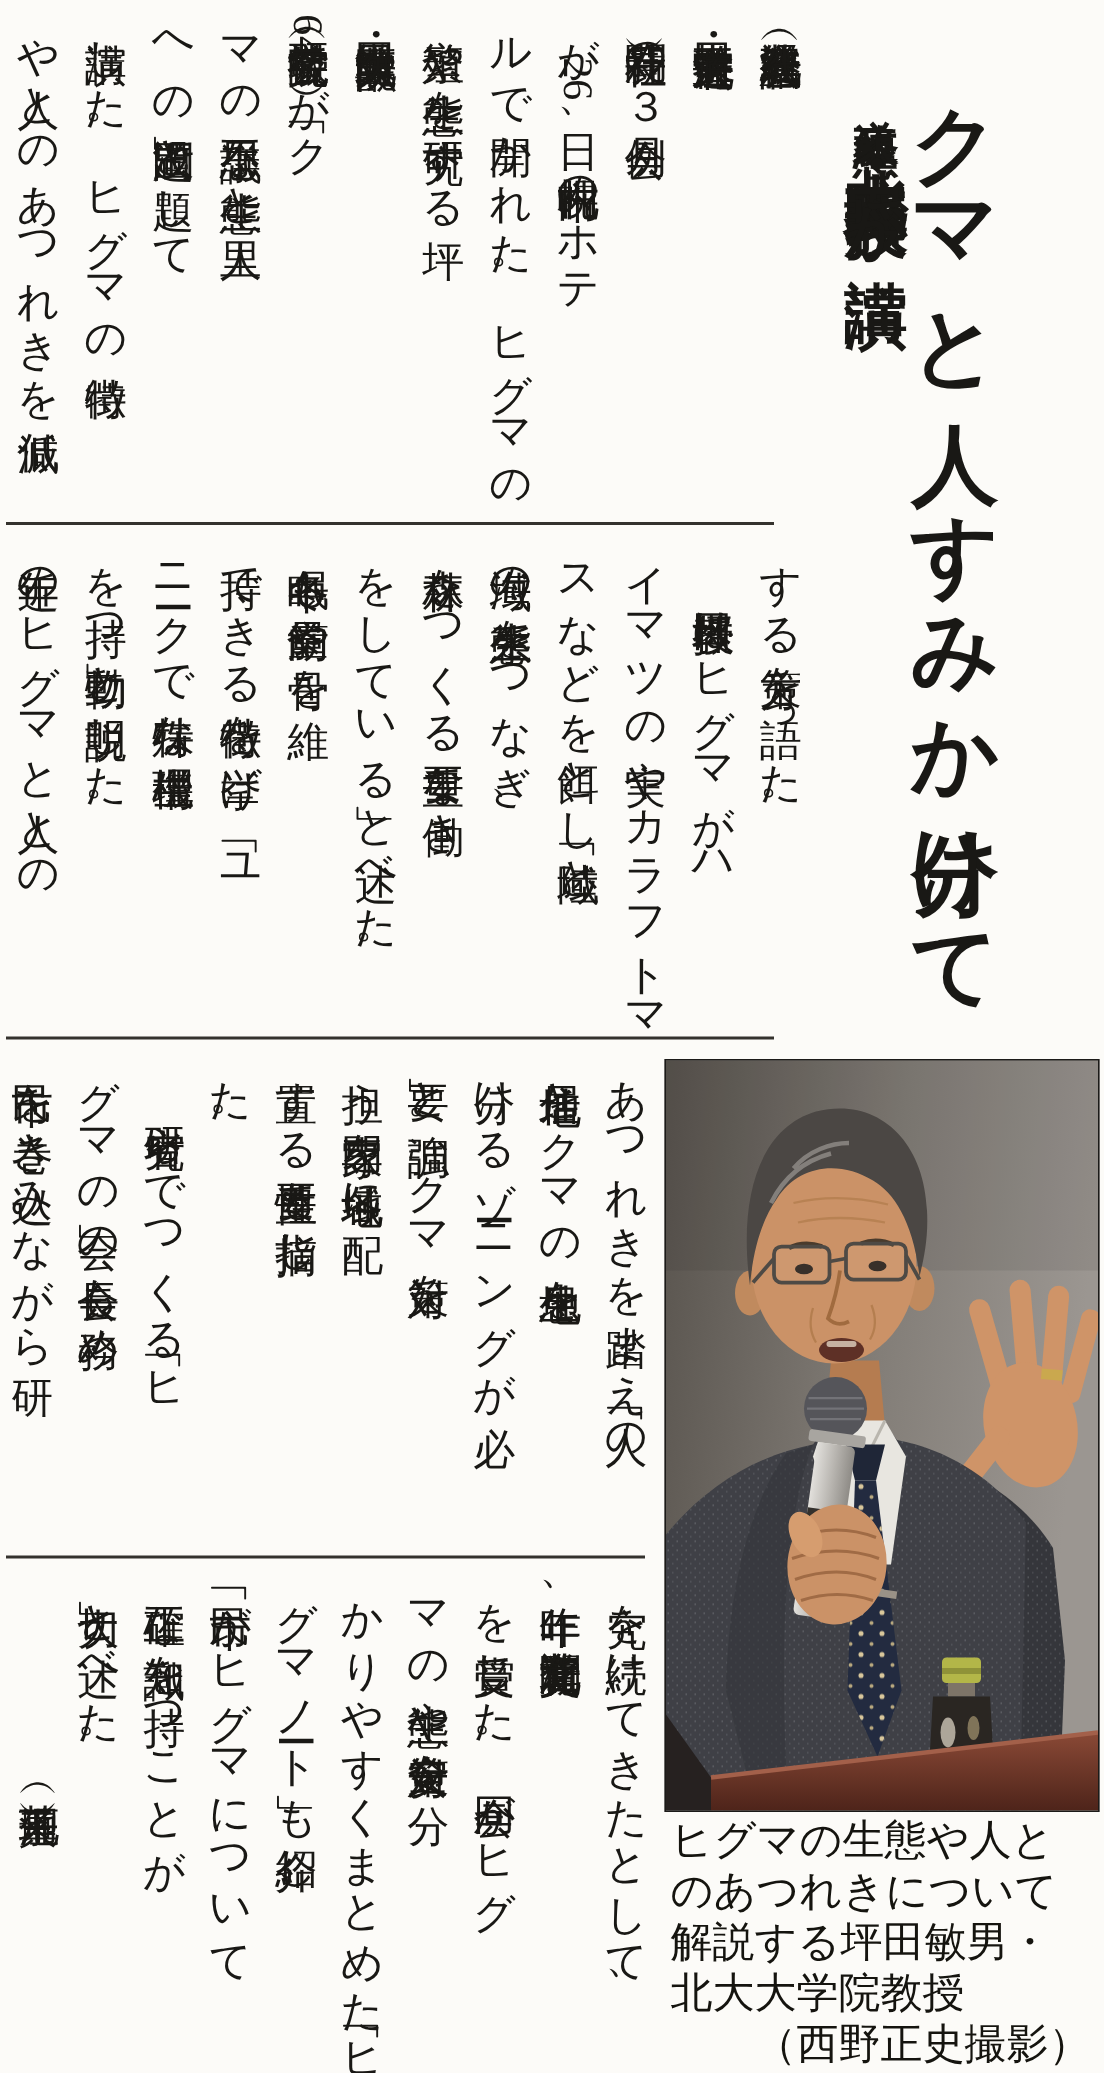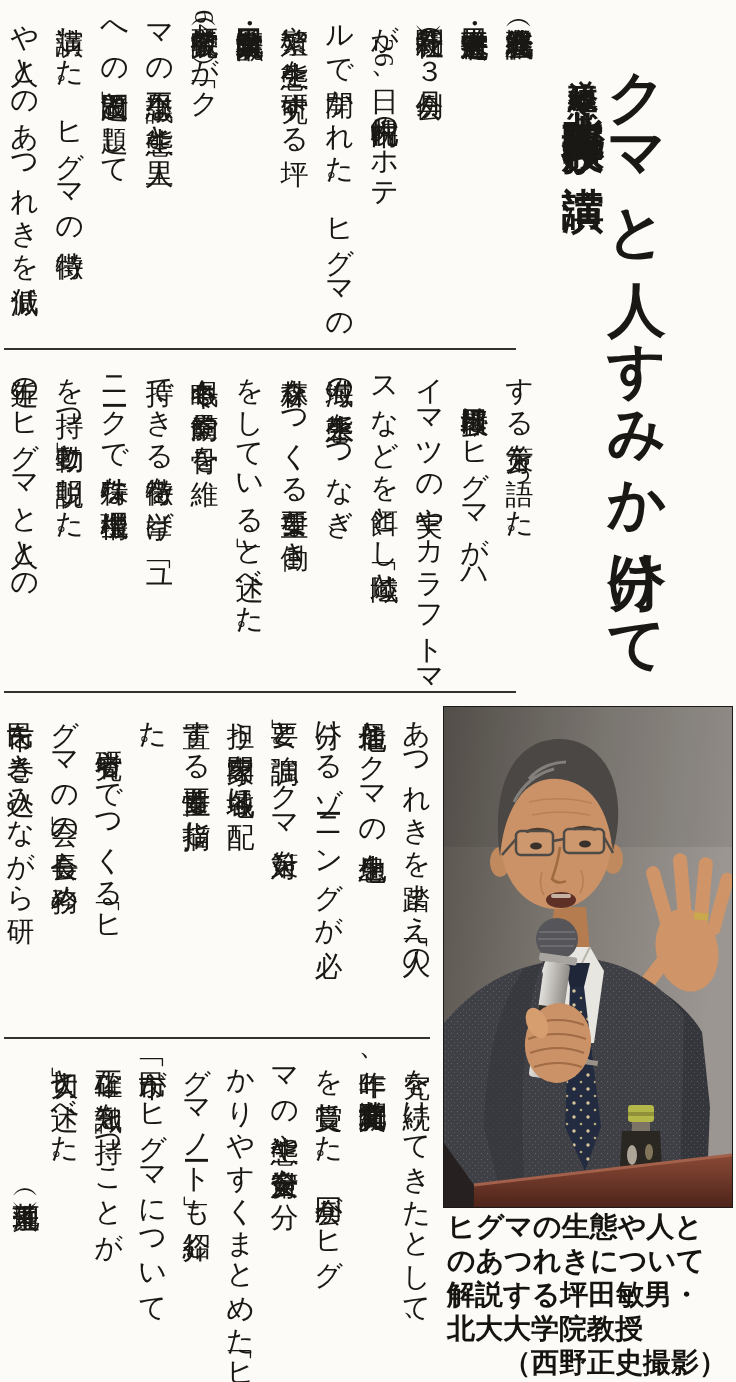--- a/index.html
+++ b/index.html
@@ -35,21 +35,21 @@
     font-size:27px;line-height:40px;letter-spacing:1px;
   }
   .photo{
     position:absolute;top:706px;left:443px;width:288px;height:500px;
     border:1px solid #1b1a18;box-sizing:content-box;background:#7d7974;
   }
   .photo svg{display:block;}
   .caption{
     position:absolute;top:1210px;left:447px;width:288px;
     font-family:"Liberation Sans","DejaVu Sans",sans-serif;
-    font-size:28px;line-height:34px;font-weight:700;letter-spacing:0px;
+    font-size:28px;line-height:34px;font-weight:400;letter-spacing:0px;
     white-space:pre-line;color:#15140f;
   }
 </style>
 </head>
 <body>
 
 <div class="page">
 
   <h1 class="headline v">クマと人　すみか分けて</h1>
   <div class="subhead-col v">

